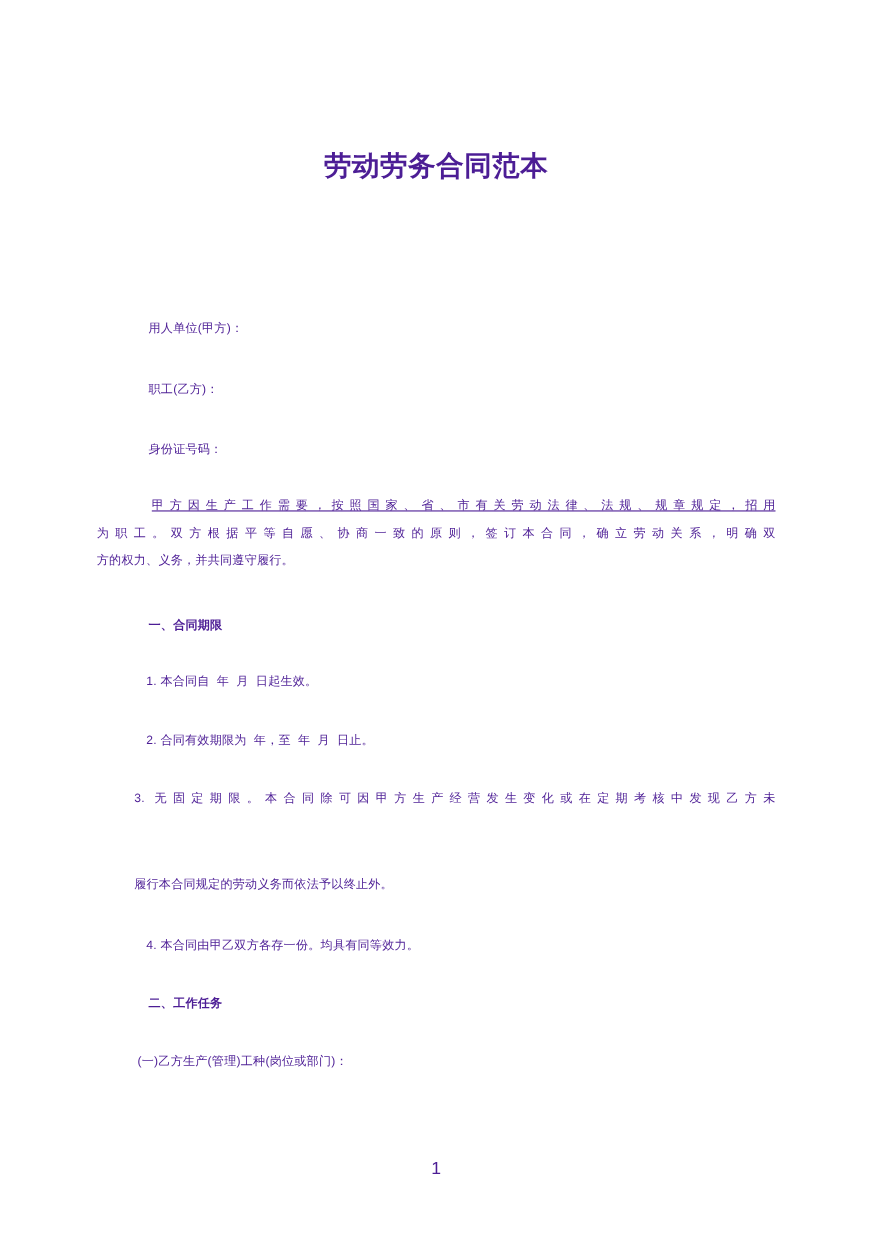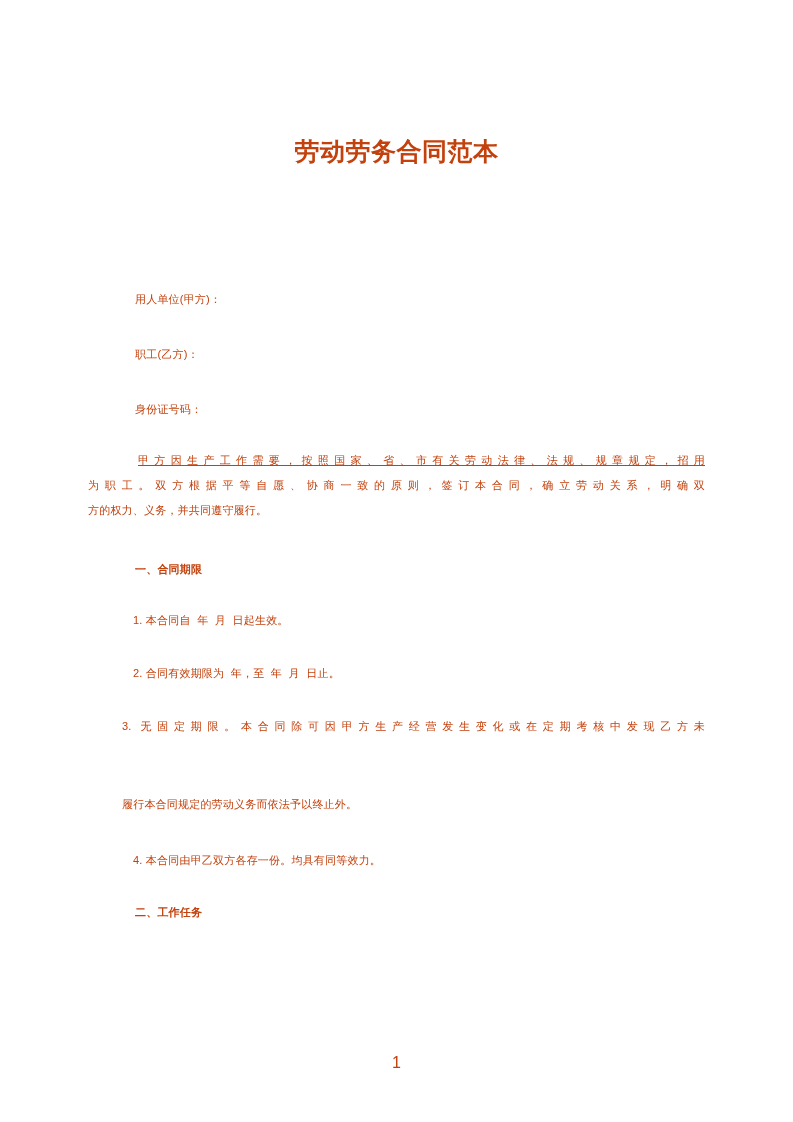--- a/index.html
+++ b/index.html
@@ -5,21 +5,21 @@
   html, body {
     margin: 0;
     padding: 0;
     background: #ffffff;
   }
   .page {
     position: relative;
     width: 793px;
     height: 1122px;
     background: #ffffff;
-    color: #c2410c;
+    color: #4c1d95;
     font-family: "Liberation Sans", "DejaVu Sans", sans-serif;
     overflow: hidden;
   }
   .doc-title {
     position: absolute;
     left: 0;
     top: 134px;
     width: 793px;
     margin: 0;
     text-align: center;
@@ -86,16 +86,17 @@
 
   <div class="line jfull ti34" style="top:714px">3. 无固定期限。本合同除可因甲方生产经营发生变化或在定期考核中发现乙方未</div>
 
 
   <div class="line ind34" style="top:792px">履行本合同规定的劳动义务而依法予以终止外。</div>
 
   <div class="line ind45" style="top:848px">4. 本合同由甲乙双方各存一份。均具有同等效力。</div>
 
   <div class="line ind47 heading" style="top:900px">二、工作任务</div>
 
+  <div class="line ind37" style="top:953px">(一)乙方生产(管理)工种(岗位或部门)：</div>
 
   <div class="page-number">1</div>
 
 </div>
 
 </body></html>

